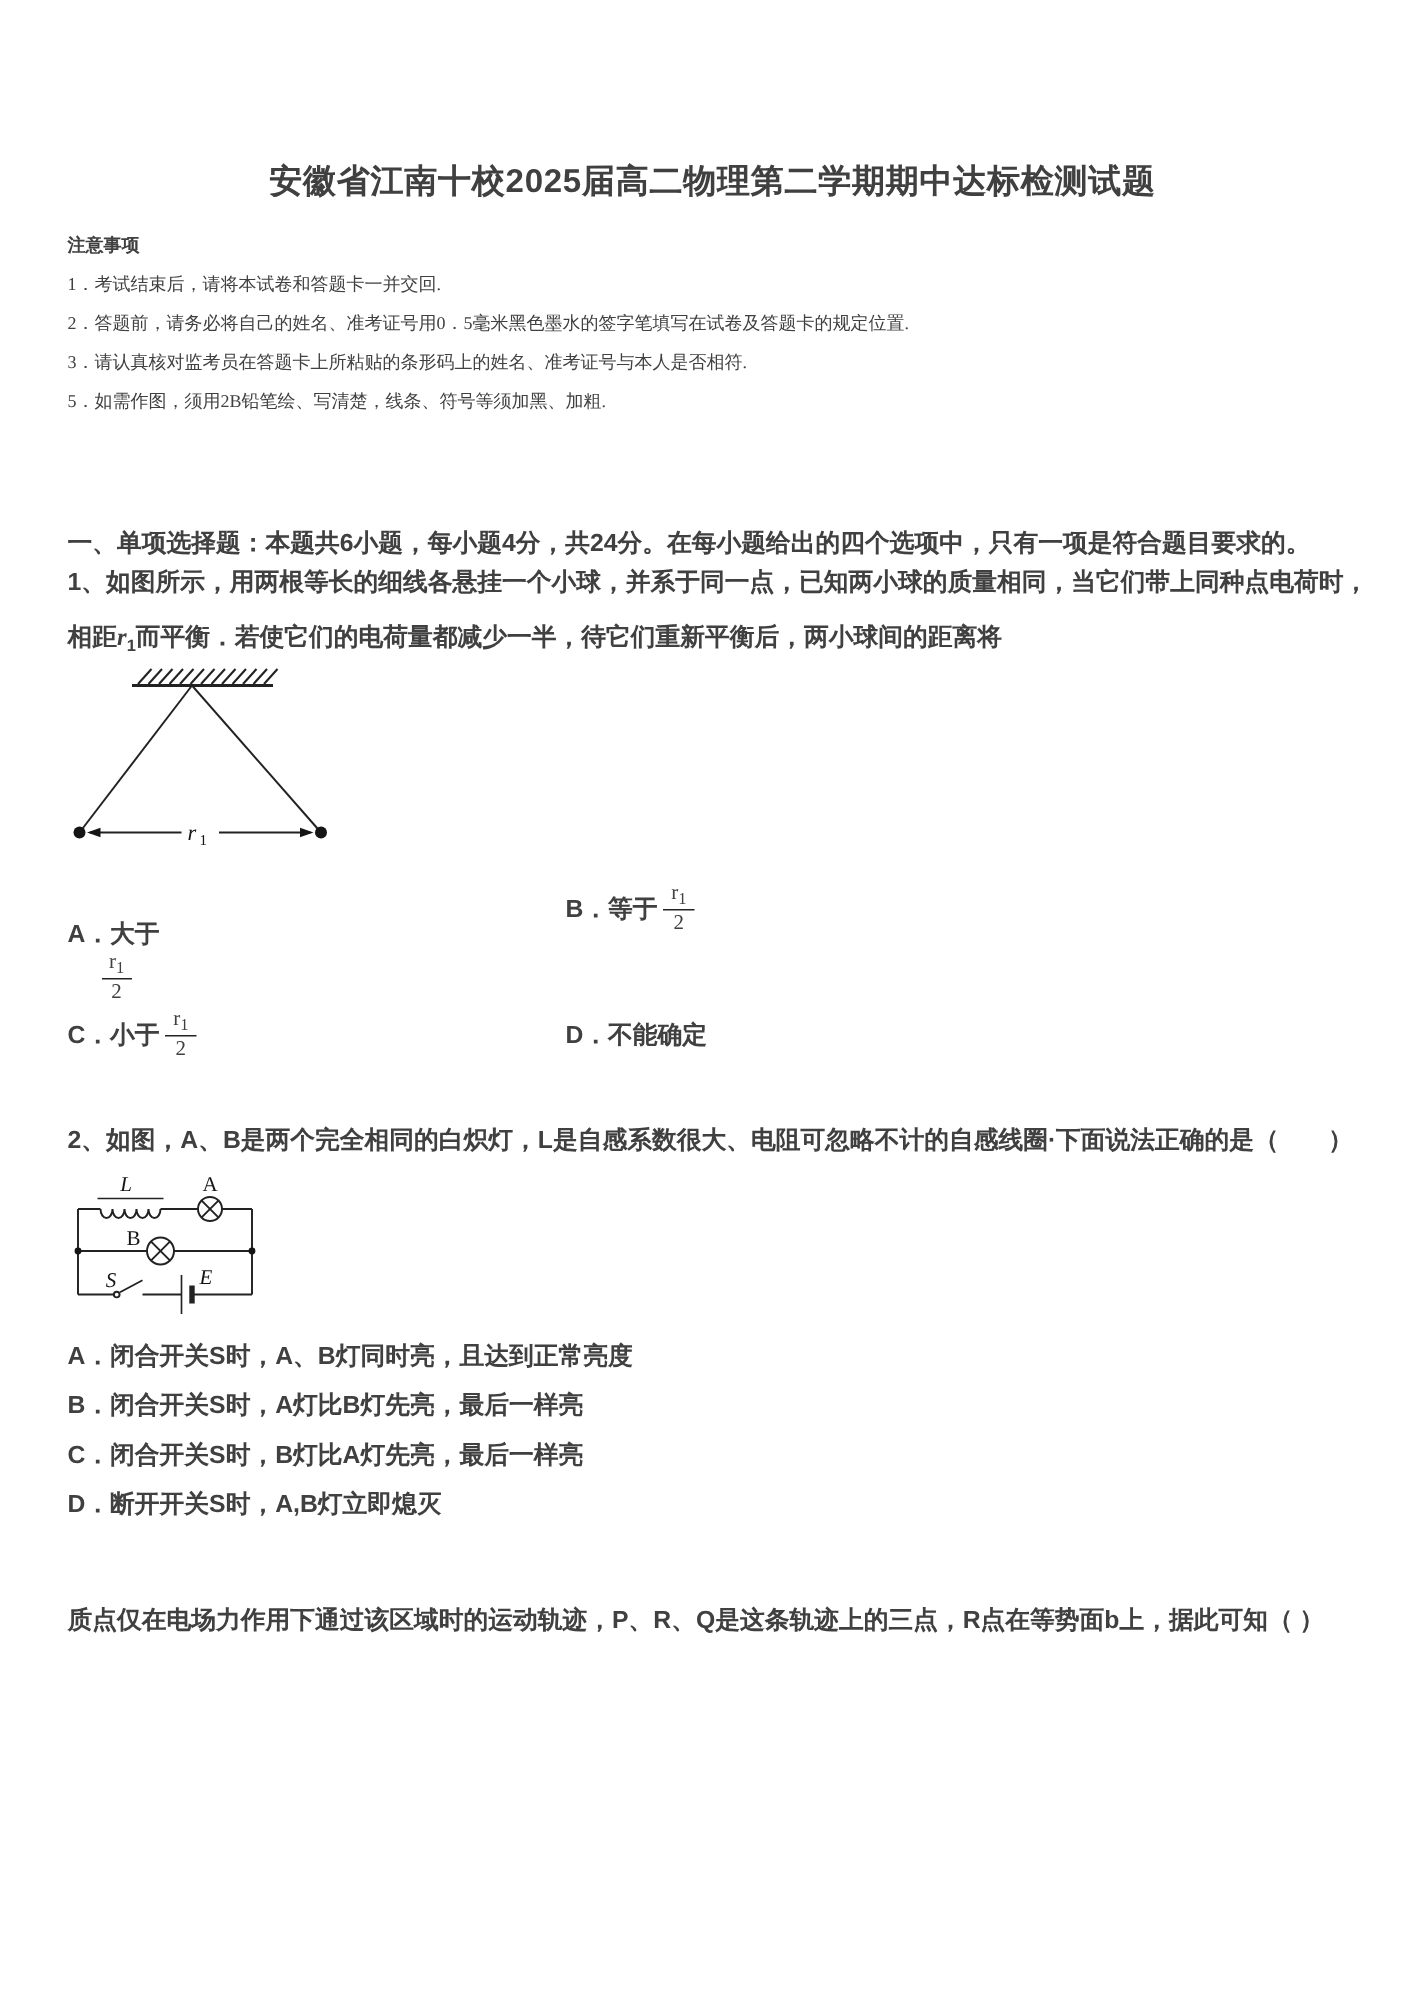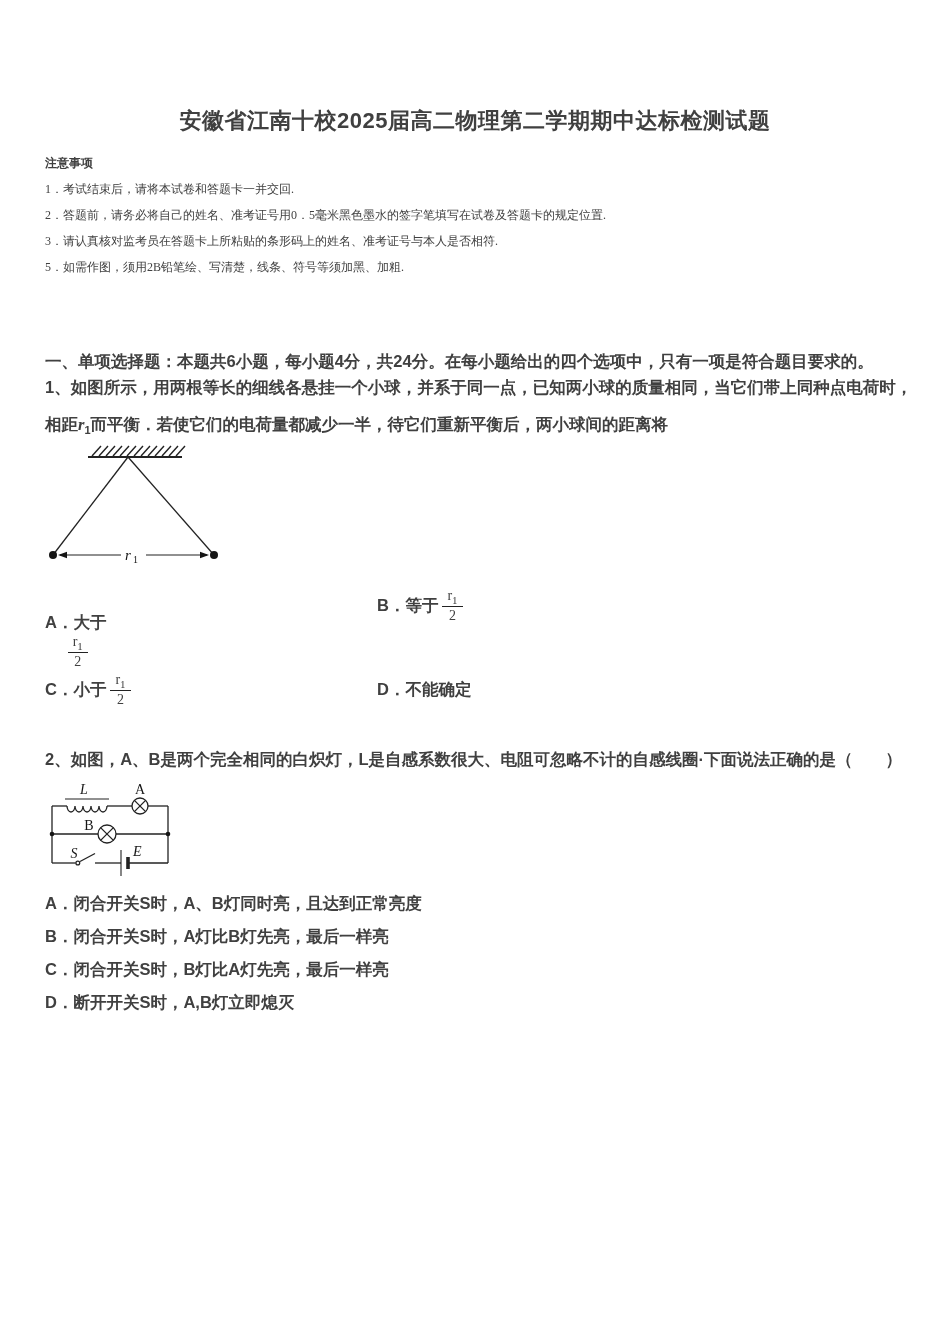--- a/index.html
+++ b/index.html
@@ -195,14 +195,15 @@
     <text x="45" y="49" font-size="14" text-anchor="middle">B</text>
     <text x="30" y="77" font-size="14" class="svg-italic" text-anchor="middle">S</text>
     <text x="89" y="75" font-size="14" class="svg-italic">E</text>
   </svg>
 
   <div class="abs qtext q2-opt" style="top:893px;">A．闭合开关S时，A、B灯同时亮，且达到正常亮度</div>
   <div class="abs qtext q2-opt" style="top:926px;">B．闭合开关S时，A灯比B灯先亮，最后一样亮</div>
   <div class="abs qtext q2-opt" style="top:959px;">C．闭合开关S时，B灯比A灯先亮，最后一样亮</div>
   <div class="abs qtext q2-opt" style="top:992px;">D．断开开关S时，A,B灯立即熄灭</div>
 
+  <div class="abs qtext q3-line2">质点仅在电场力作用下通过该区域时的运动轨迹，P、R、Q是这条轨迹上的三点，R点在等势面b上，据此可知（ ）</div>
 
 </div>
 
 </body></html>

